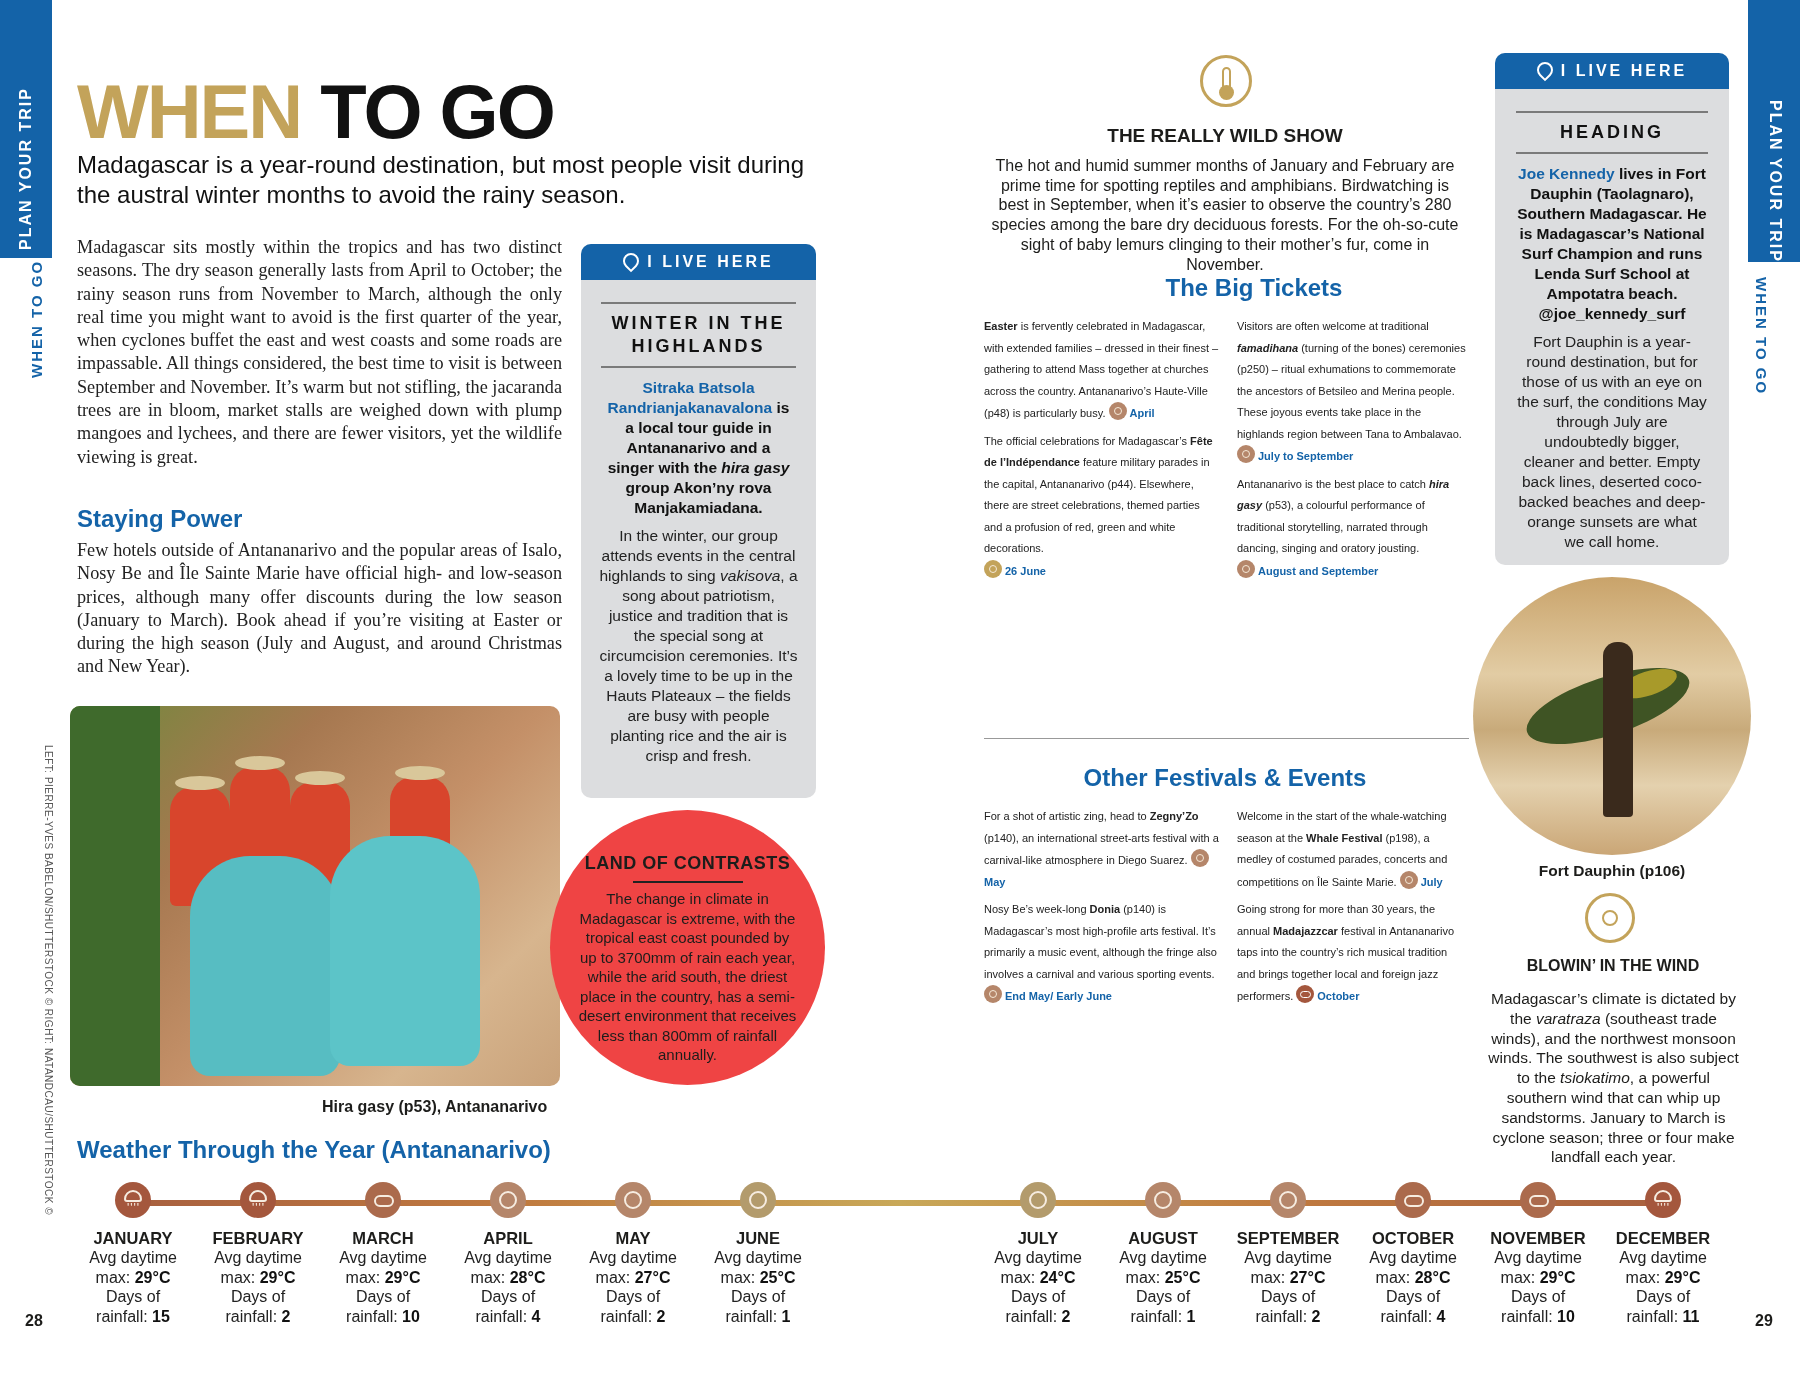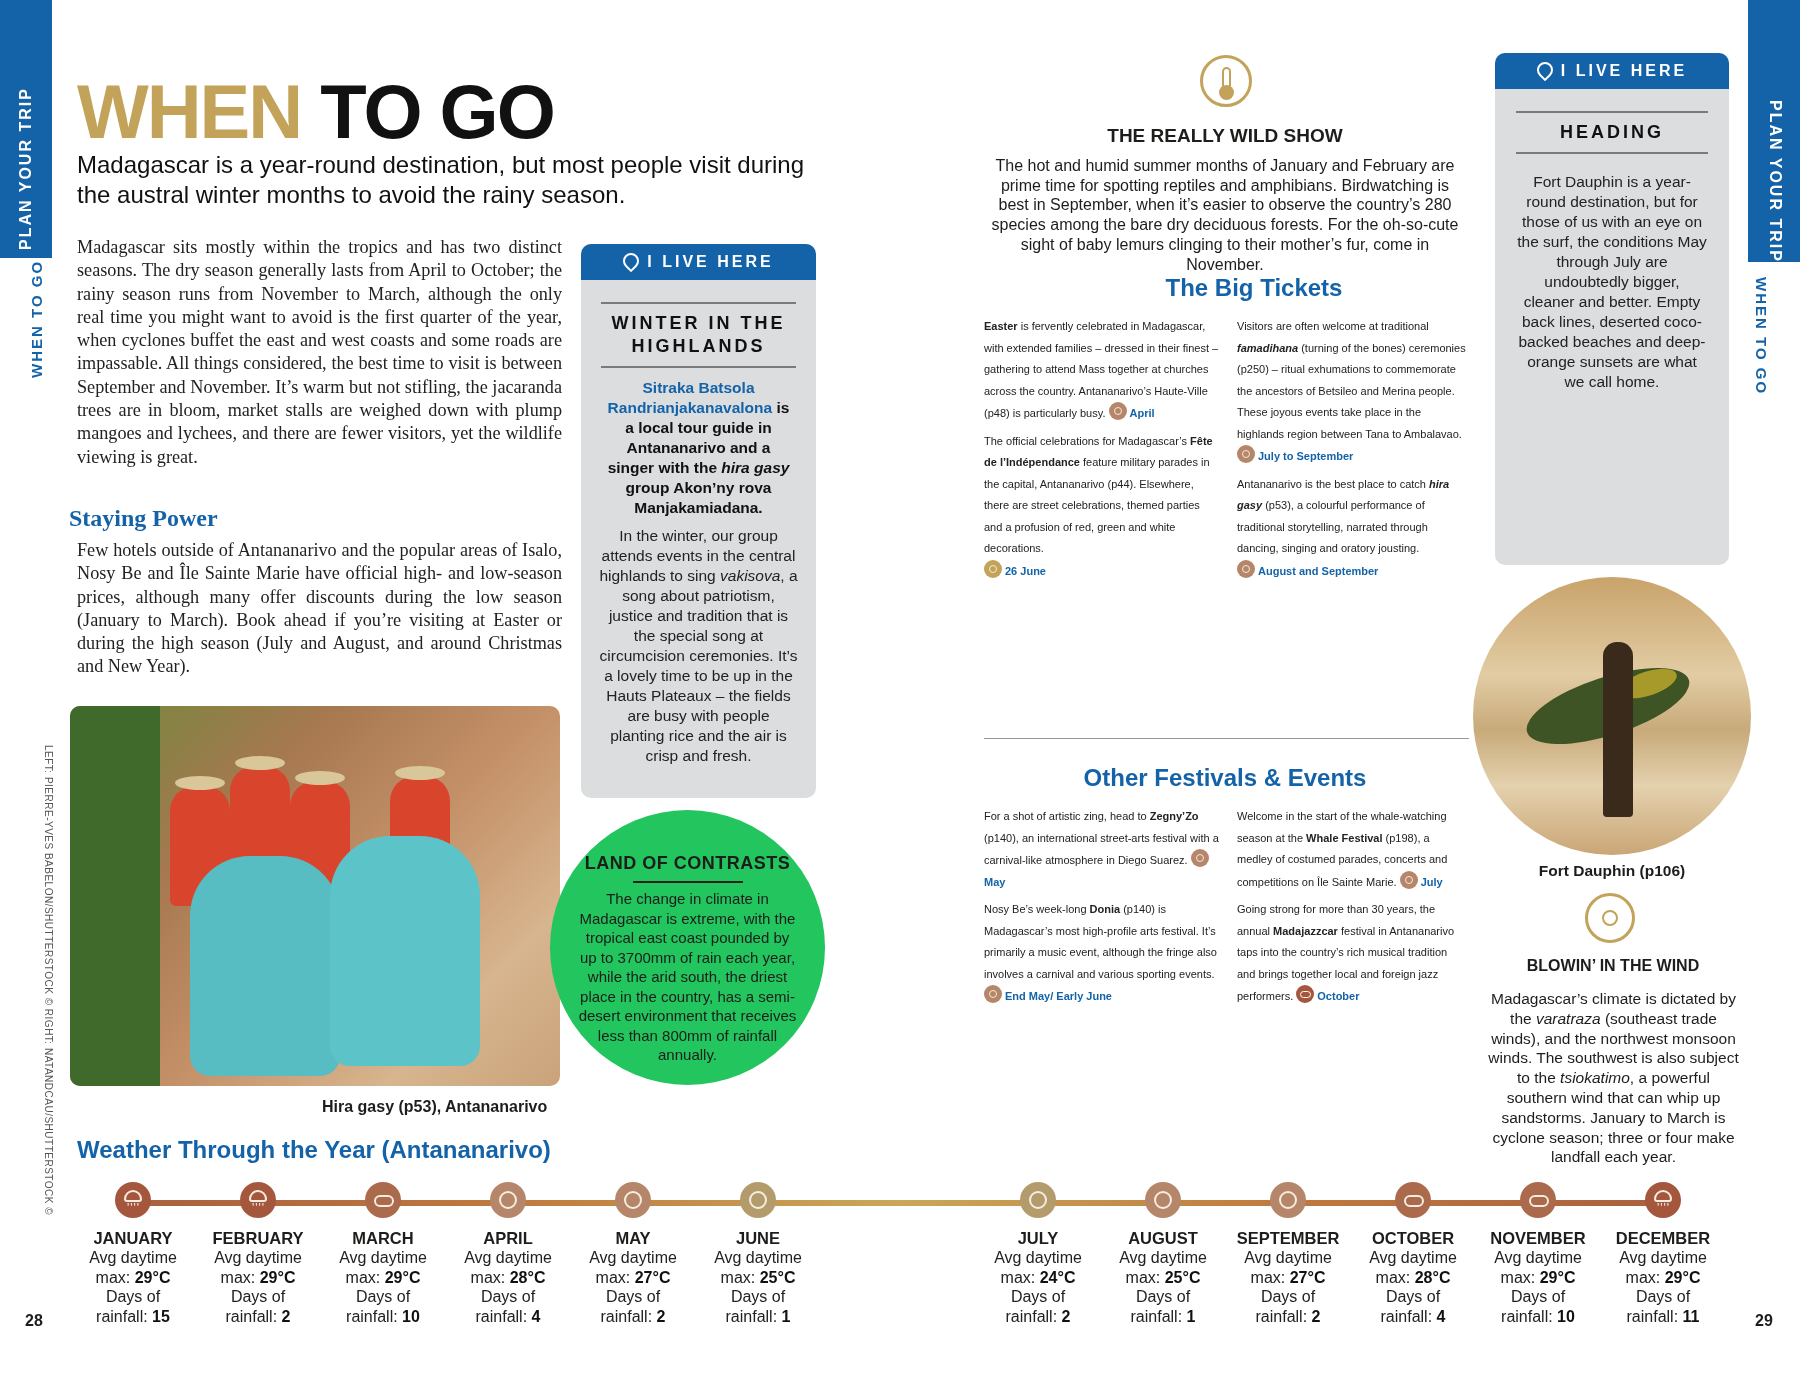--- a/index.html
+++ b/index.html
@@ -31,21 +31,21 @@
   .sans-col p { margin-bottom: 6px; }
   .month-tag { color: #1463a8; font-weight: bold; }
   .ico-sun { display: inline-block; width: 18px; height: 18px; border-radius: 50%; background: #b5866a; vertical-align: -3px; position: relative; margin-right: 3px; }
   .ico-sun::after { content: ""; position: absolute; left: 5px; top: 5px; width: 6px; height: 6px; border: 1.5px solid #f5e9d8; border-radius: 50%; }
   .ico-sun.light { background: #c3a35a; }
   .ico-cloud { display: inline-block; width: 18px; height: 18px; border-radius: 50%; background: #a4573d; vertical-align: -3px; position: relative; margin-right: 3px; }
   .ico-cloud::after { content: ""; position: absolute; left: 4px; top: 6px; width: 9px; height: 5px; border: 1.5px solid #fff; border-radius: 4px; }
   .center { text-align: center; }
   .badge-circle { position: absolute; border: 3px solid #c3a35a; border-radius: 50%; }
   
-  .contrast { left: 550px; top: 810px; width: 275px; height: 275px; border-radius: 50%; background: #22c55e; text-align: center; color: #1d1d1b; padding: 42px 26px 0; }
+  .contrast { left: 550px; top: 810px; width: 275px; height: 275px; border-radius: 50%; background: #ef4444; text-align: center; color: #1d1d1b; padding: 42px 26px 0; }
   .contrast h3 { font-size: 18px; line-height: 23px; font-weight: bold; letter-spacing: 0.5px; }
   .contrast .r { width: 110px; height: 2px; background: #222; margin: 6px auto 6px; }
   .contrast p { font-size: 15px; line-height: 19.5px; }
   
   .wx-line { left: 130px; top: 1200px; width: 1540px; height: 6px; background: linear-gradient(90deg, #a8603f 0%, #c07a3f 25%, #c8a858 50%, #c07a3f 75%, #a8603f 100%); }
   .wx-item { position: absolute; width: 130px; text-align: center; top: 1182px; }
   .wx-icon { width: 36px; height: 36px; border-radius: 50%; margin: 0 auto 10px; position: relative; }
   .wx-icon .glyph { position: absolute; left: 9px; top: 9px; width: 18px; height: 18px; border: 2px solid #f6ece0; border-radius: 50%; }
   .wx-icon.rain .glyph { border-radius: 9px 9px 3px 3px; height: 12px; top: 8px; }
   .wx-icon.rain::after { content: "''''"; position: absolute; left: 12px; top: 19px; color: #f6ece0; font-size: 12px; letter-spacing: 1px; }
@@ -82,21 +82,21 @@
 <div class="side-sub rot-cw" style="left:1770px; top:277px;">WHEN TO GO</div>
 
 <div class="abs title">
   <span class="w">WHEN</span>
   <span class="t">TO GO</span>
 </div>
 <div class="abs lede">Madagascar is a year-round destination, but most people visit during the austral winter months to avoid the rainy season.</div>
 
 <div class="abs serif" style="left:77px; top:236px; width:485px;">Madagascar sits mostly within the tropics and has two distinct seasons. The dry season generally lasts from April to October; the rainy season runs from November to March, although the only real time you might want to avoid is the first quarter of the year, when cyclones buffet the east and west coasts and some roads are impassable. All things considered, the best time to visit is between September and November. It’s warm but not stifling, the jacaranda trees are in bloom, market stalls are weighed down with plump mangoes and lychees, and there are fewer visitors, yet the wildlife viewing is great.</div>
 
-<div class="abs h2" style="left:69px; top:505px;font-family:Liberation Serif, serif;">Staying Power</div>
+<div class="abs h2" style="left:77px; top:505px;">Staying Power</div>
 <div class="abs serif" style="left:77px; top:539px; width:485px;">Few hotels outside of Antananarivo and the popular areas of Isalo, Nosy Be and Île Sainte Marie have official high- and low-season prices, although many offer discounts during the low season (January to March). Book ahead if you’re visiting at Easter or during the high season (July and August, and around Christmas and New Year).</div>
 
 <div class="live-box" style="left:581px; top:244px; width:235px; height:554px;">
   <div class="live-head"><span class="pin"></span><span>I LIVE HERE</span></div>
   <div class="rule" style="width:195px; margin-top:22px;"></div>
   <div class="live-title" style="padding:8px 20px;">WINTER IN THE HIGHLANDS</div>
   <div class="rule" style="width:195px; margin-bottom:10px;"></div>
   <div class="live-bio" style="padding:0 22px;">
     <span class="blue">Sitraka Batsola Randrianjakanavalona</span>
     <span>is a local tour guide in Antananarivo and a singer with the</span>
@@ -158,20 +158,24 @@
 <div class="abs sans-col" style="left:1237px; top:806px; width:230px;">
   <p><span>Welcome in the start of the whale-watching season at the </span><b>Whale Festival</b><span> (p198), a medley of costumed parades, concerts and competitions on Île Sainte Marie.</span> <span class="ico-sun"></span><span class="month-tag">July</span></p>
   <p><span>Going strong for more than 30 years, the annual </span><b>Madajazzcar</b><span> festival in Antananarivo taps into the country’s rich musical tradition and brings together local and foreign jazz performers.</span> <span class="ico-cloud"></span><span class="month-tag">October</span></p>
 </div>
 
 <div class="live-box" style="left:1495px; top:53px; width:234px; height:512px;">
   <div class="live-head"><span class="pin"></span><span>I LIVE HERE</span></div>
   <div class="rule" style="width:192px; margin-top:22px;"></div>
   <div class="live-title">HEADING</div>
   <div class="rule" style="width:192px; margin-bottom:10px;"></div>
+  <div class="live-bio" style="padding:0 20px;">
+    <span class="blue">Joe Kennedy</span>
+    <span>lives in Fort Dauphin (Taolagnaro), Southern Madagascar. He is Madagascar’s National Surf Champion and runs Lenda Surf School at Ampotatra beach. @joe_kennedy_surf</span>
+  </div>
   <div class="live-text" style="padding:8px 22px 0;">Fort Dauphin is a year-round destination, but for those of us with an eye on the surf, the conditions May through July are undoubtedly bigger, cleaner and better. Empty back lines, deserted coco-backed beaches and deep-orange sunsets are what we call home.</div>
 </div>
 
 <div class="abs photo2">
   <div class="board"></div>
   <div class="person"></div>
 </div>
 <div class="abs center" style="left:1473px; top:862px; width:278px; font-weight:bold; font-size:15.5px;">Fort Dauphin (p106)</div>
 
 <div class="badge-circle" style="left:1585px; top:893px; width:50px; height:50px;">

